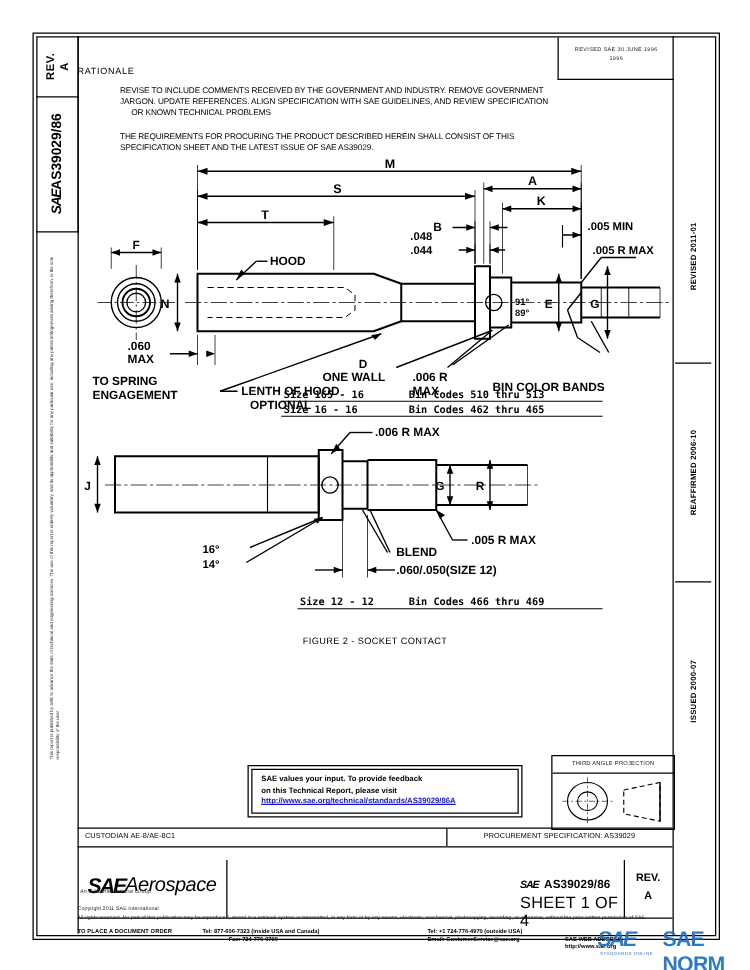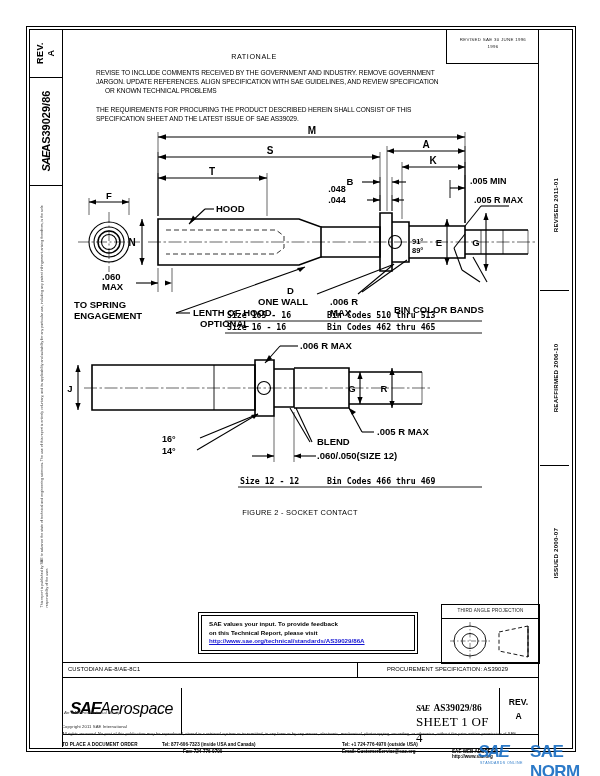--- a/index.html
+++ b/index.html
@@ -43,21 +43,21 @@
   .revhist .vt{
     position:absolute;left:50%;top:50%;transform:translate(-50%,-50%) rotate(-90deg);
     white-space:nowrap;font-size:6.2px;font-weight:bold;letter-spacing:.2px;
   }
 
   
   .hdr-date-box{position:absolute;left:446px;top:30px;width:92px;height:33px;border-left:0.9px solid #000;border-bottom:0.9px solid #000;}
   .hdr-date-box .l1{position:absolute;top:7px;left:0;width:92px;text-align:center;font-size:4.4px;letter-spacing:.3px;color:#222;}
   .hdr-date-box .l2{position:absolute;top:14px;left:0;width:92px;text-align:center;font-size:4.4px;letter-spacing:.3px;color:#222;}
 
-  .rationale-title{position:absolute;left:62px;top:52px;width:384px;text-align:center;font-size:7.2px;letter-spacing:.6px;}
+  .rationale-title{position:absolute;left:62px;top:52px;width:384px;font-size:7.2px;letter-spacing:.6px;}
   .rationale-body{position:absolute;left:96px;top:68px;width:436px;font-size:6.6px;line-height:9.2px;letter-spacing:-.1px;}
   .rationale-body p{margin:0;}
   .rationale-body p.indent2{padding-left:9px;}
   .rationale-body .gap{height:9px;}
 
   
   .draw{position:absolute;left:62px;top:120px;width:476px;height:420px;}
   .draw svg{display:block;}
 
   
@@ -78,21 +78,21 @@
   .tb{position:absolute;left:62px;top:662px;width:476px;height:60px;}
   .tb .row1{position:absolute;left:0;top:0;width:476px;height:14px;border-top:0.9px solid #000;border-bottom:0.9px solid #000;}
   .tb .row1 .c1{position:absolute;left:0;top:0;width:295px;height:14px;border-right:0.9px solid #000;}
   .tb .row1 .c2{position:absolute;left:295px;top:0;width:181px;height:14px;}
   .tb .row1 .txt{position:absolute;left:6px;top:3.3px;font-size:5.8px;letter-spacing:.1px;}
   .tb .row1 .txtc{position:absolute;left:0;top:3.3px;width:181px;text-align:center;font-size:5.8px;letter-spacing:.1px;}
 
   .tb .row2{position:absolute;left:0;top:26px;width:476px;height:46px;border-bottom:1.4px solid #000;}
   .tb .b1{position:absolute;left:0;top:0;width:119px;height:46px;border-right:0.9px solid #000;}
   .tb .b2{position:absolute;left:119px;top:0;width:230px;height:46px;border-right:0.9px solid #000;}
-  .tb .b3{position:absolute;left:349px;top:0;width:88px;height:46px;border-right:0.9px solid #000;font-family:Liberation Serif, serif;}
+  .tb .b3{position:absolute;left:349px;top:0;width:88px;height:46px;border-right:0.9px solid #000;}
   .tb .b4{position:absolute;left:437px;top:0;width:39px;height:46px;}
 
   .logo-wrap{position:absolute;left:8px;top:11px;width:108px;}
   .logo-sae{font-size:17px;font-weight:bold;font-style:italic;letter-spacing:-1.6px;vertical-align:middle;}
   .logo-aero{font-size:16px;font-style:italic;letter-spacing:-.4px;vertical-align:middle;}
   .logo-sub{position:absolute;left:2px;top:22px;font-size:4.4px;font-style:italic;color:#3a3a3a;letter-spacing:.1px;}
 
   .as-title{position:absolute;left:0;top:3px;width:230px;text-align:center;font-size:9.6px;font-weight:bold;letter-spacing:.4px;}
   .as-rule{position:absolute;left:28px;top:14px;width:174px;height:0;border-top:1.1px solid #000;}
   .as-desc{position:absolute;left:8px;top:17px;width:214px;text-align:center;font-size:4.8px;line-height:7.2px;letter-spacing:.1px;}

